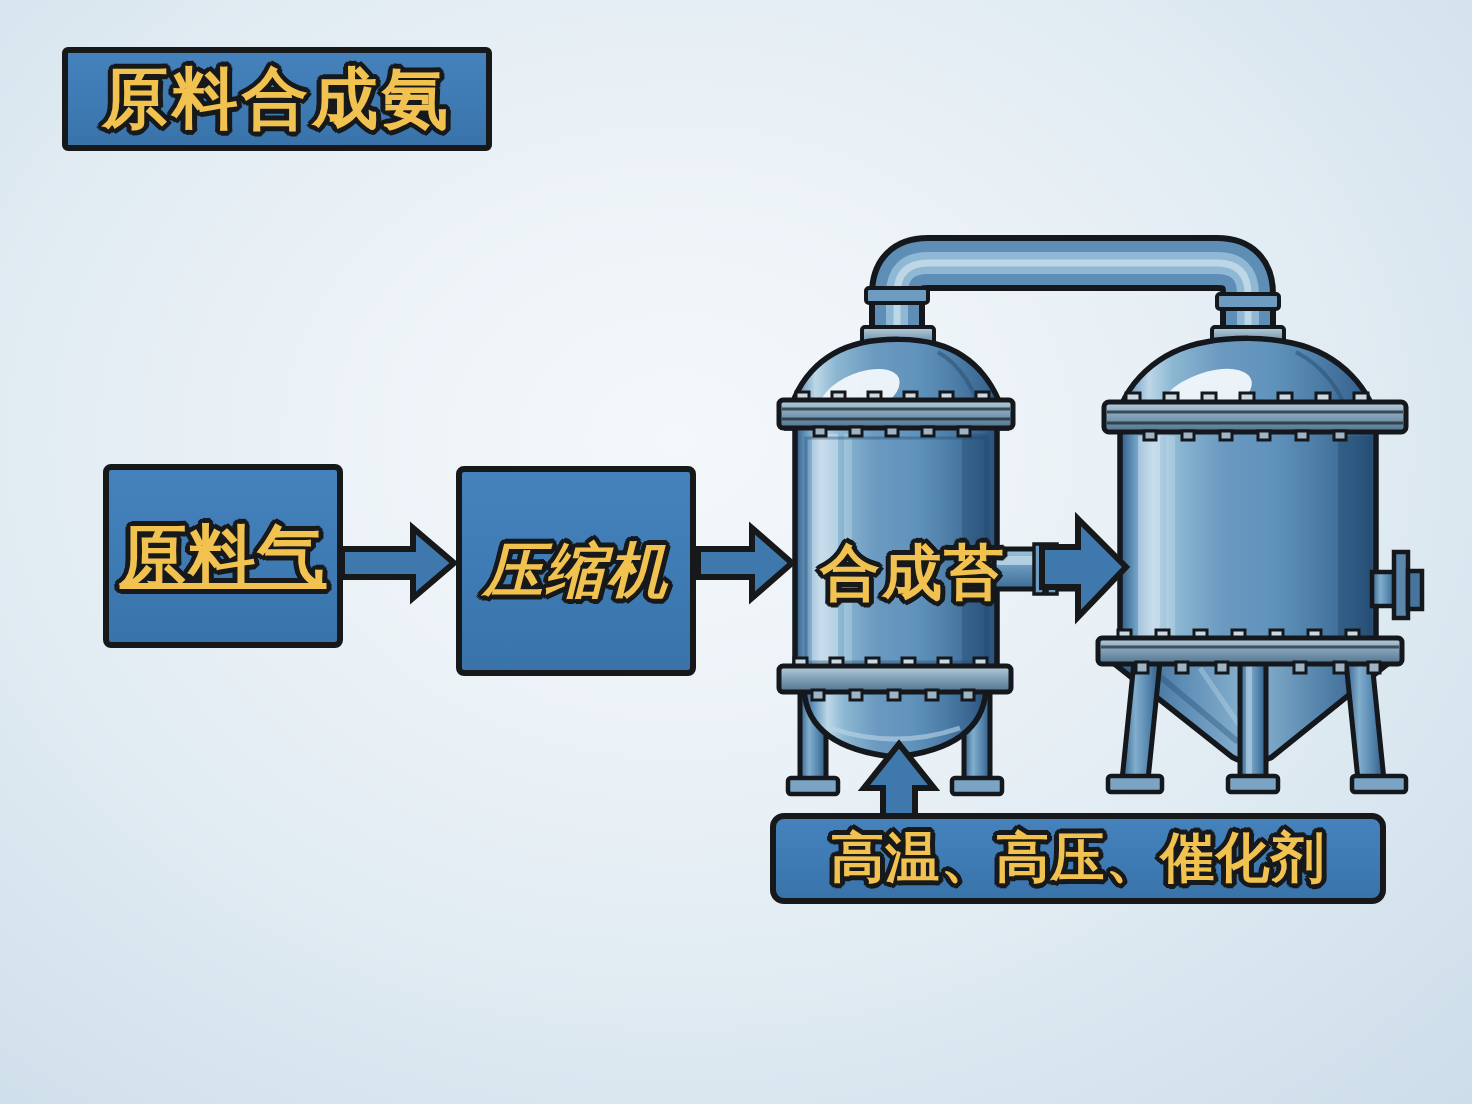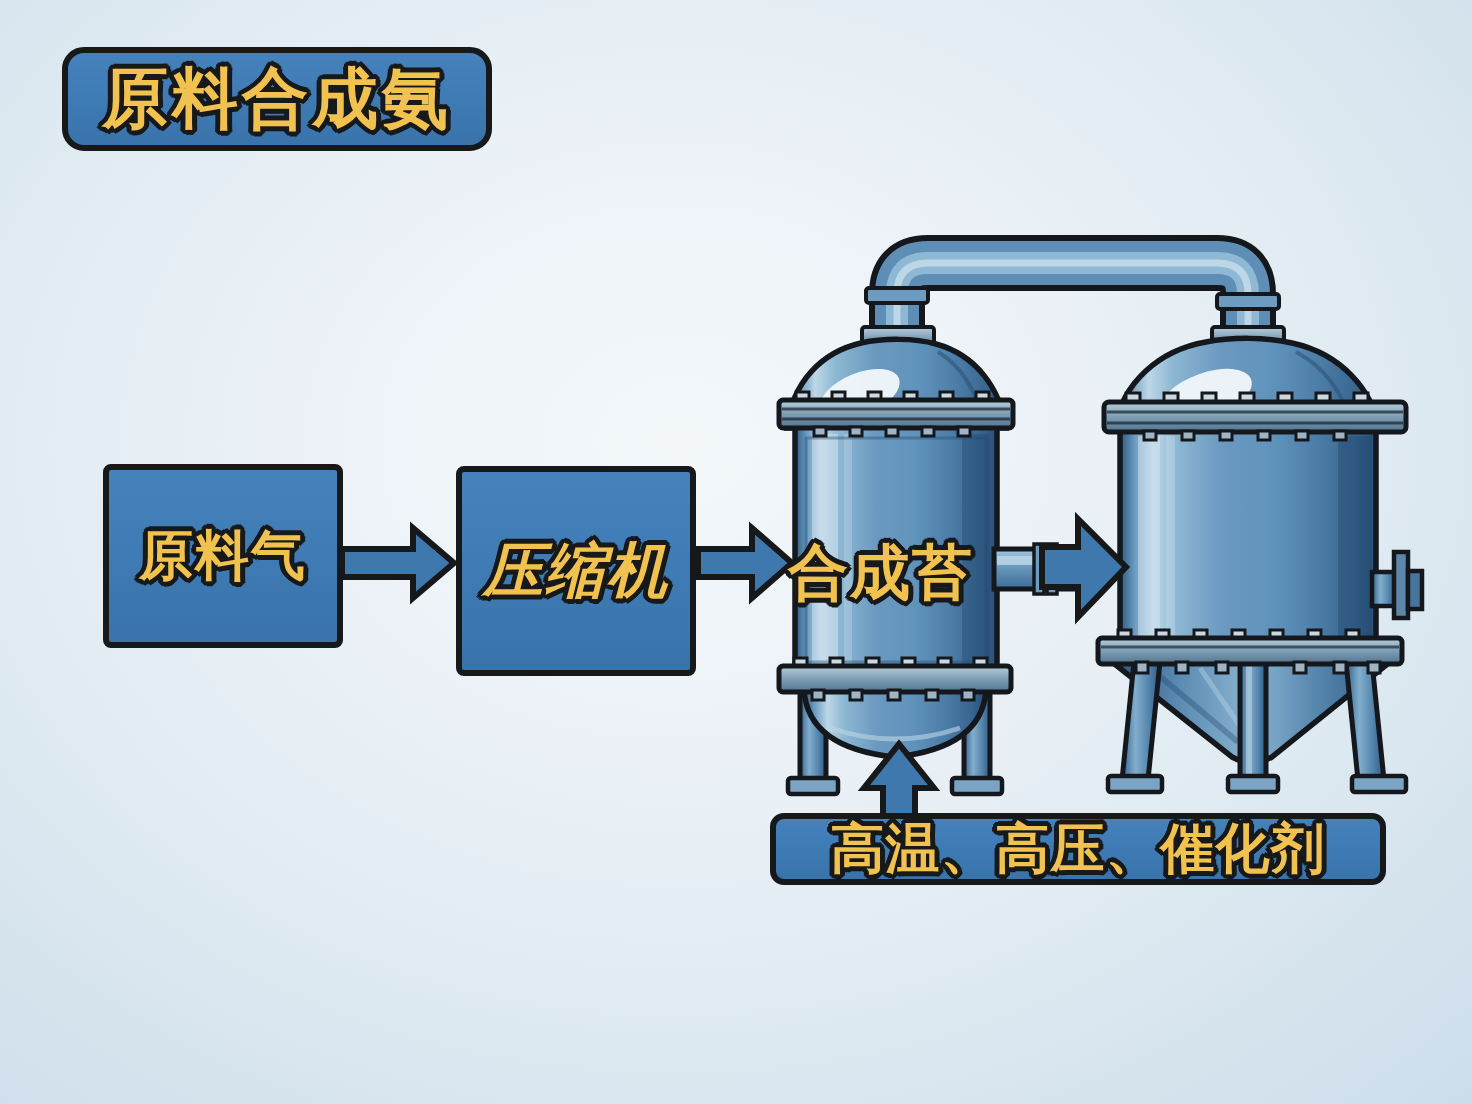--- a/index.html
+++ b/index.html
@@ -22,32 +22,32 @@
   .ot{
     color:#f1c24f;
     font-weight:900;
     text-shadow:
       4px 0 0 #17191b,-4px 0 0 #17191b,0 4px 0 #17191b,0 -4px 0 #17191b,
       3px 3px 0 #17191b,-3px 3px 0 #17191b,3px -3px 0 #17191b,-3px -3px 0 #17191b,
       4px 2px 0 #17191b,-4px 2px 0 #17191b,4px -2px 0 #17191b,-4px -2px 0 #17191b,
       2px 4px 0 #17191b,-2px 4px 0 #17191b,2px -4px 0 #17191b,-2px -4px 0 #17191b,
       5px 1px 0 #17191b,-5px 1px 0 #17191b,1px 5px 0 #17191b,1px -5px 0 #17191b;
   }
-  .title-box{left:62px;top:47px;width:430px;height:104px;border-radius:22px;}
+  .title-box{left:62px;top:47px;width:430px;height:104px;border-radius:6px;}
   .title-box .t{font-size:66px;letter-spacing:4px;}
   .step1-box{left:103px;top:464px;width:240px;height:184px;border-radius:8px;}
-  .step1-box .t{font-size:54px;line-height:1.22;letter-spacing:2px;}
+  .step1-box .t{font-size:67px;line-height:1.22;letter-spacing:2px;text-decoration:underline;}
   .step1-box .bl{display:block;}
   .step2-box{left:456px;top:466px;width:240px;height:210px;border-radius:8px;font-style:italic;}
   .step2-box .t{font-size:60px;letter-spacing:2px;}
-  .tank-label{position:absolute;text-align:left;}
+  .tank-label{position:absolute;text-align:right;}
   .tank-label .t{font-size:60px;letter-spacing:2px;}
   .label-synthesis{left:788px;top:533px;width:218px;}
   .label-condenser{left:1142px;top:536px;width:218px;}
-  .condition-box{left:770px;top:813px;width:616px;height:72px;border-radius:14px;}
+  .condition-box{left:770px;top:813px;width:616px;height:91px;border-radius:14px;}
   .condition-box .t{font-size:54px;letter-spacing:1px;}
   .plant{left:0;top:0;z-index:1;}
   .overlay{z-index:2;}
 </style>
 </head>
 <body>
 
 <div class="stage">
 
   <svg class="abs plant" width="1472" height="1104" viewBox="0 0 1472 1104">

